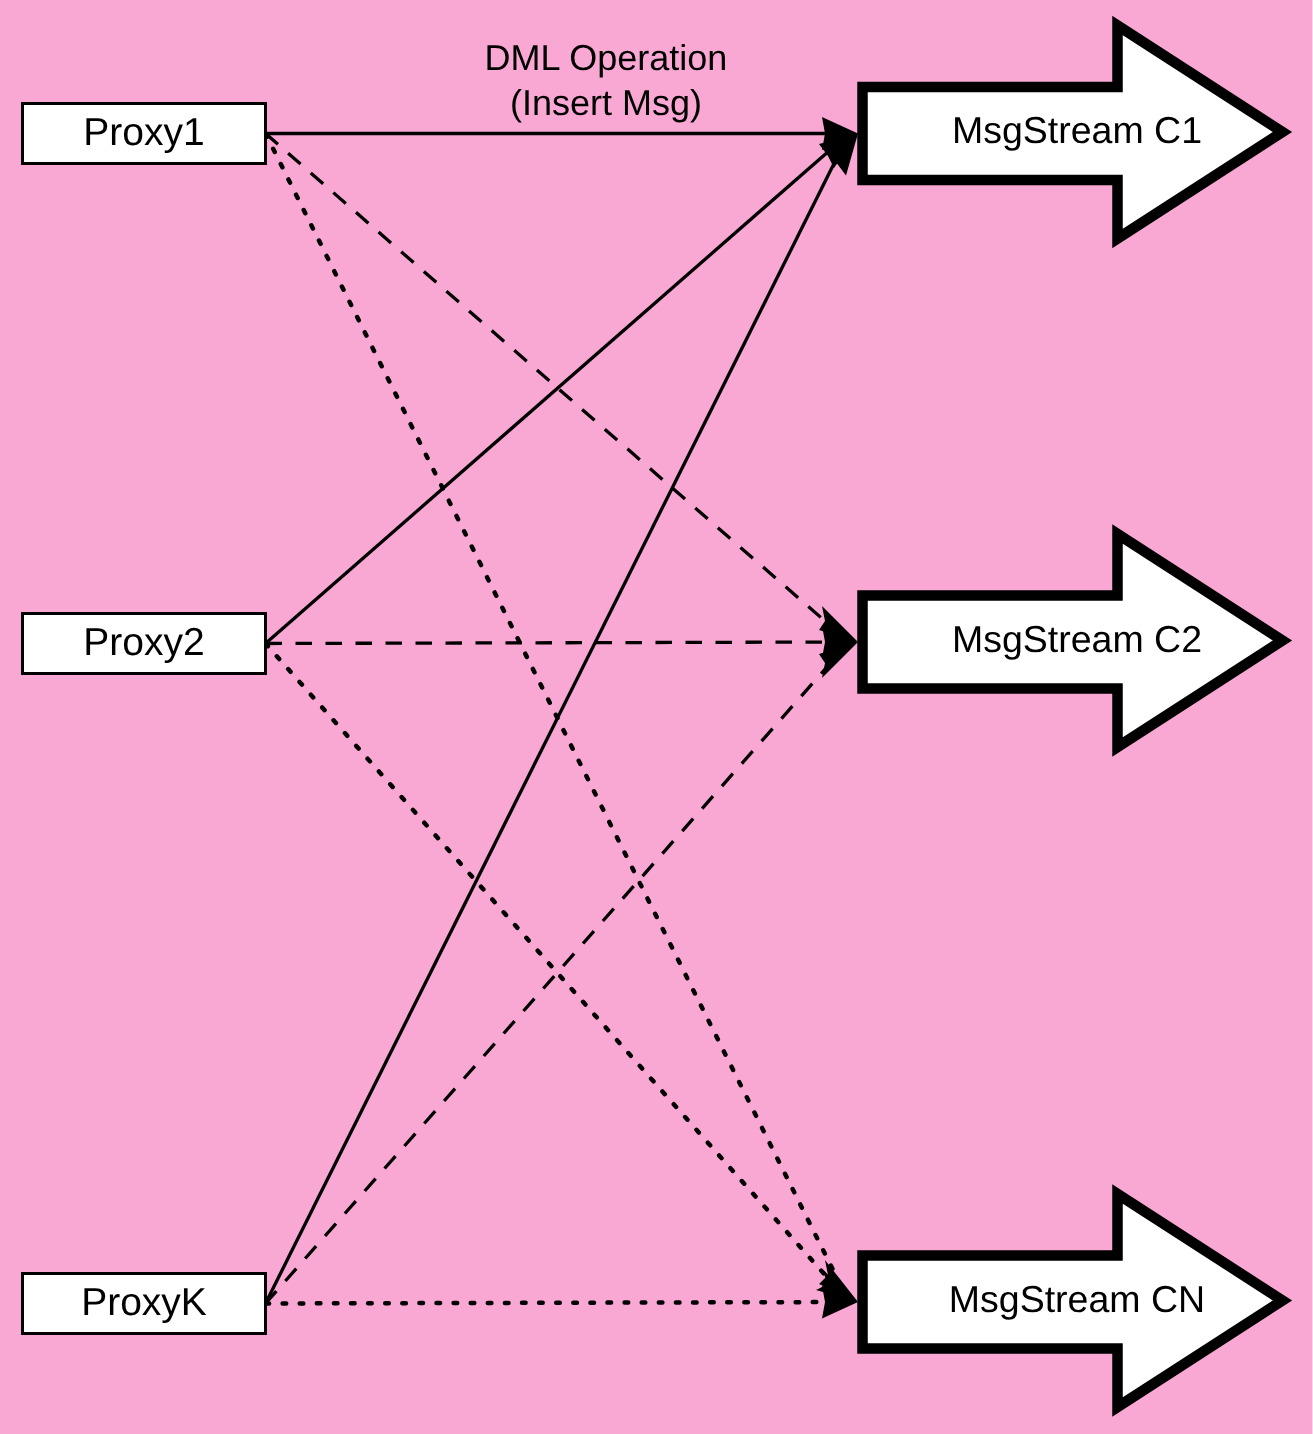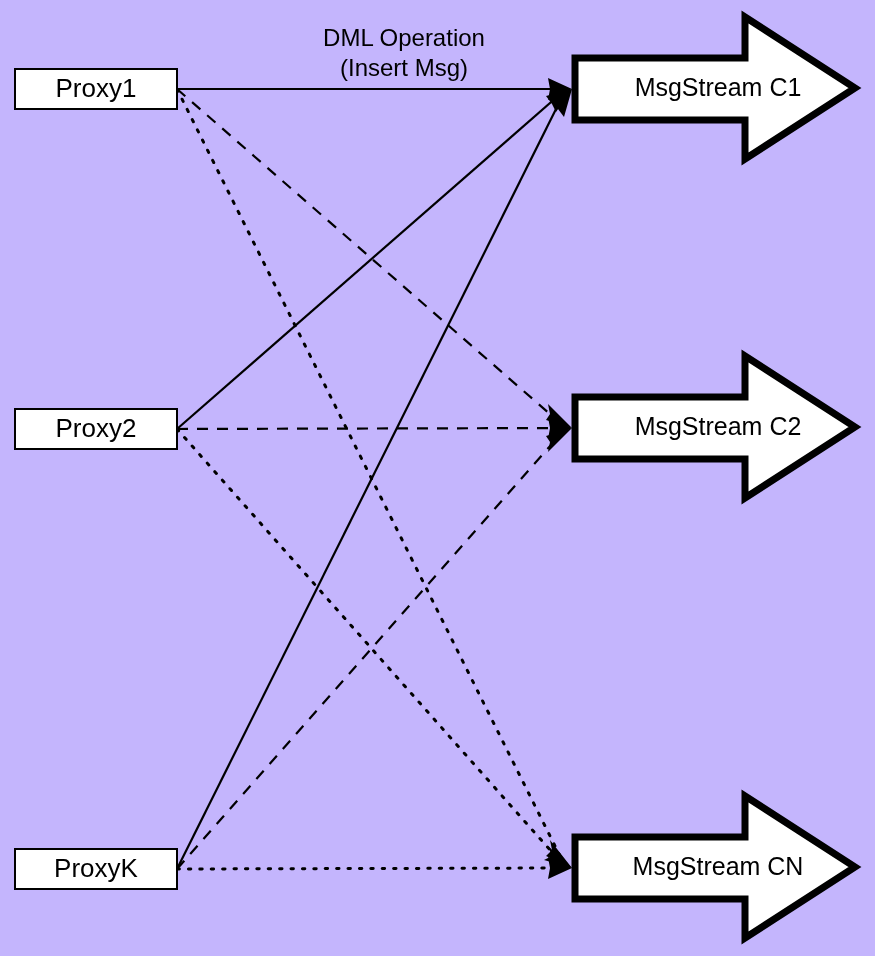--- a/index.html
+++ b/index.html
@@ -7,21 +7,21 @@
     padding: 0;
     background: #ffffff;
   }
   body {
     font-family: "Liberation Sans", sans-serif;
   }
   #diagram-root {
     position: relative;
     width: 875px;
     height: 956px;
-    background: #c4b5fd;
+    background: #f9a8d4;
     overflow: hidden;
   }
   svg#diagram-svg {
     display: block;
     width: 875px;
     height: 956px;
   }
   .node-box {
     fill: #ffffff;
     stroke: #000000;

